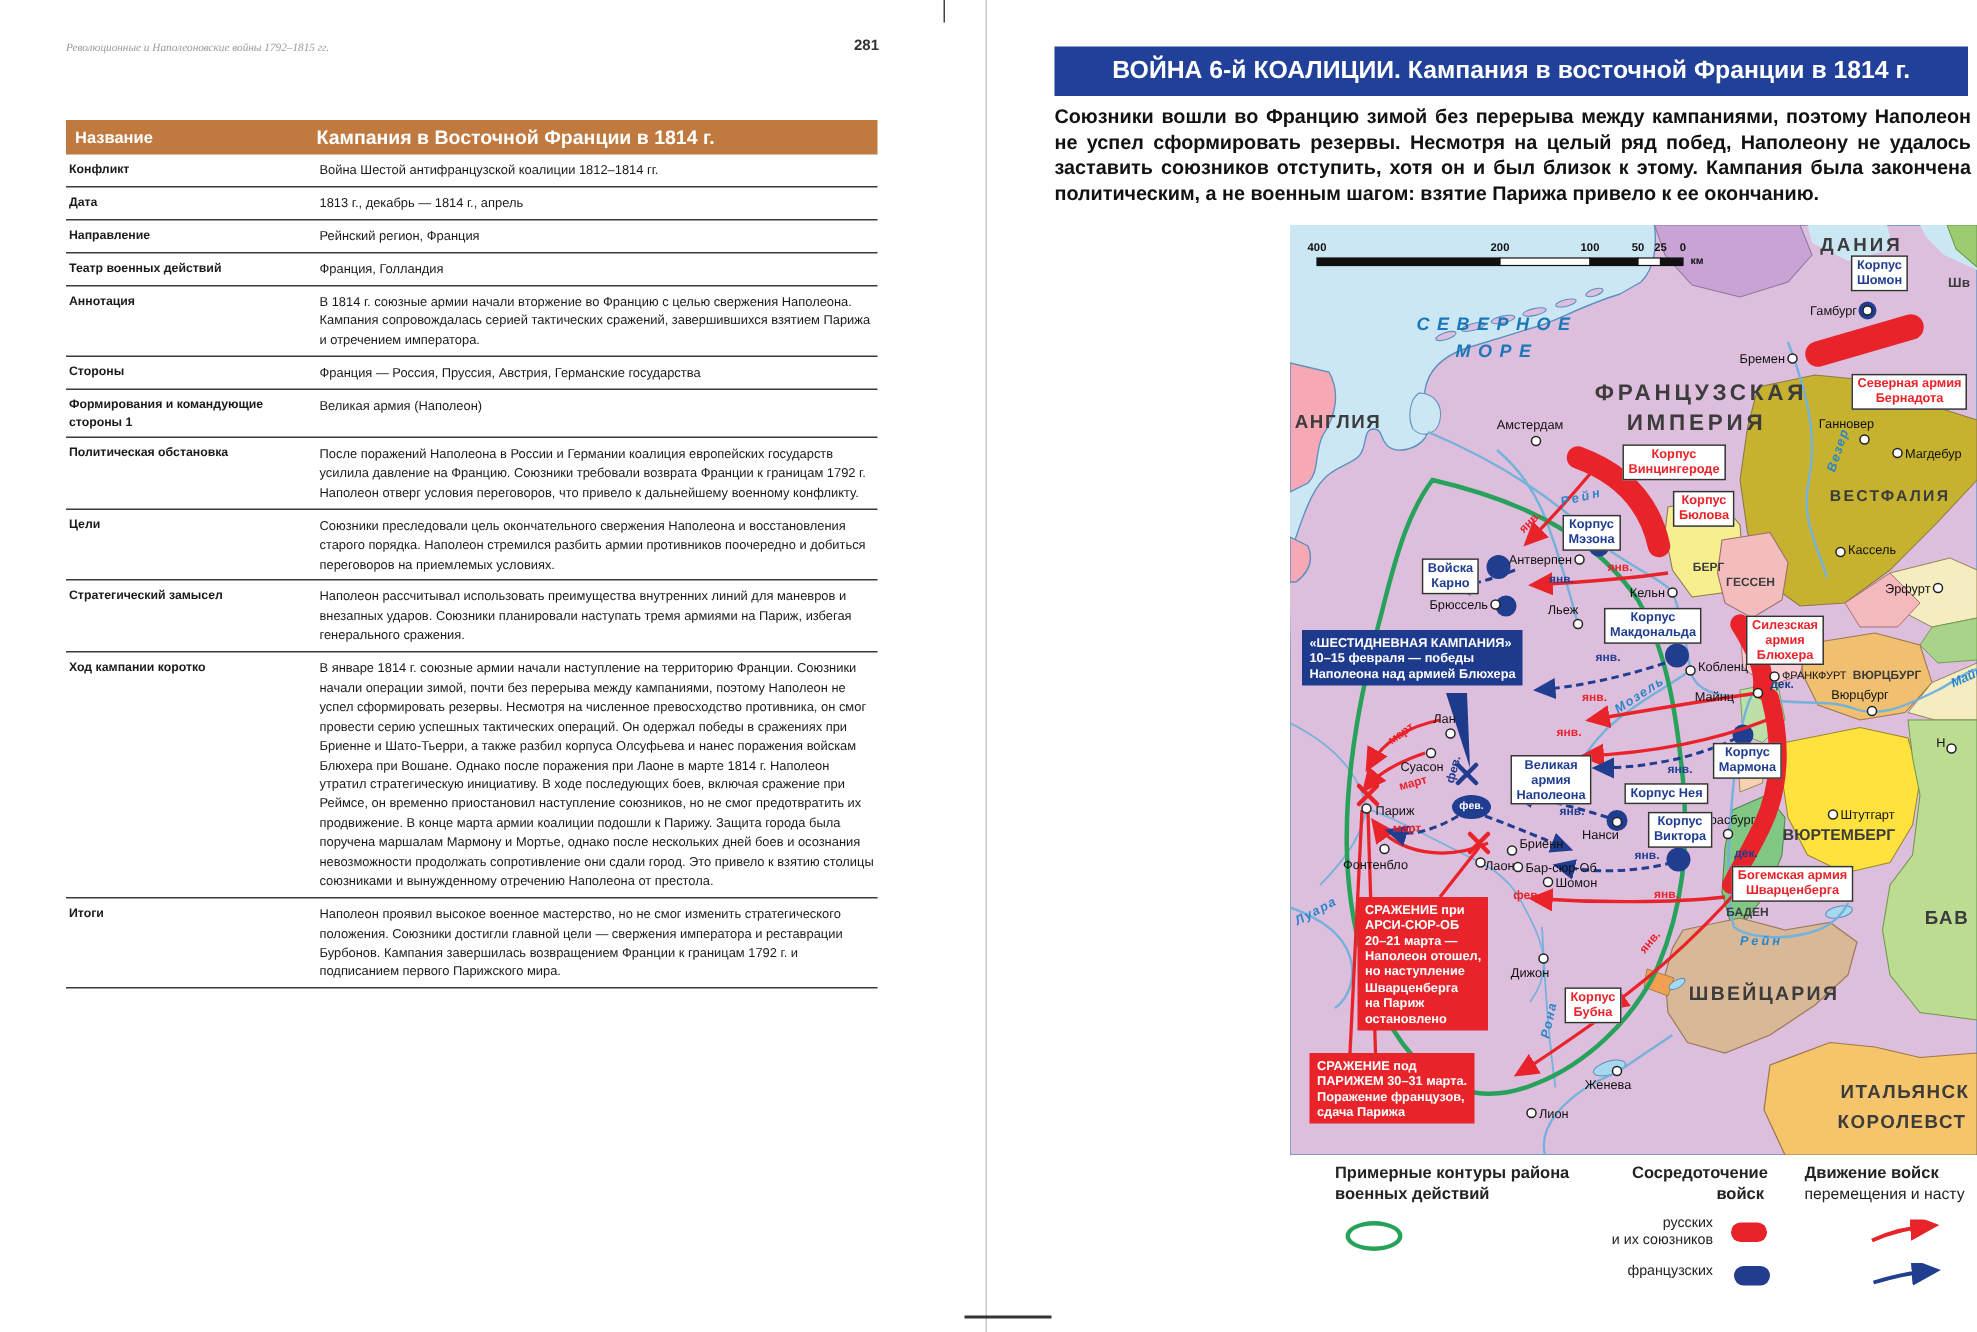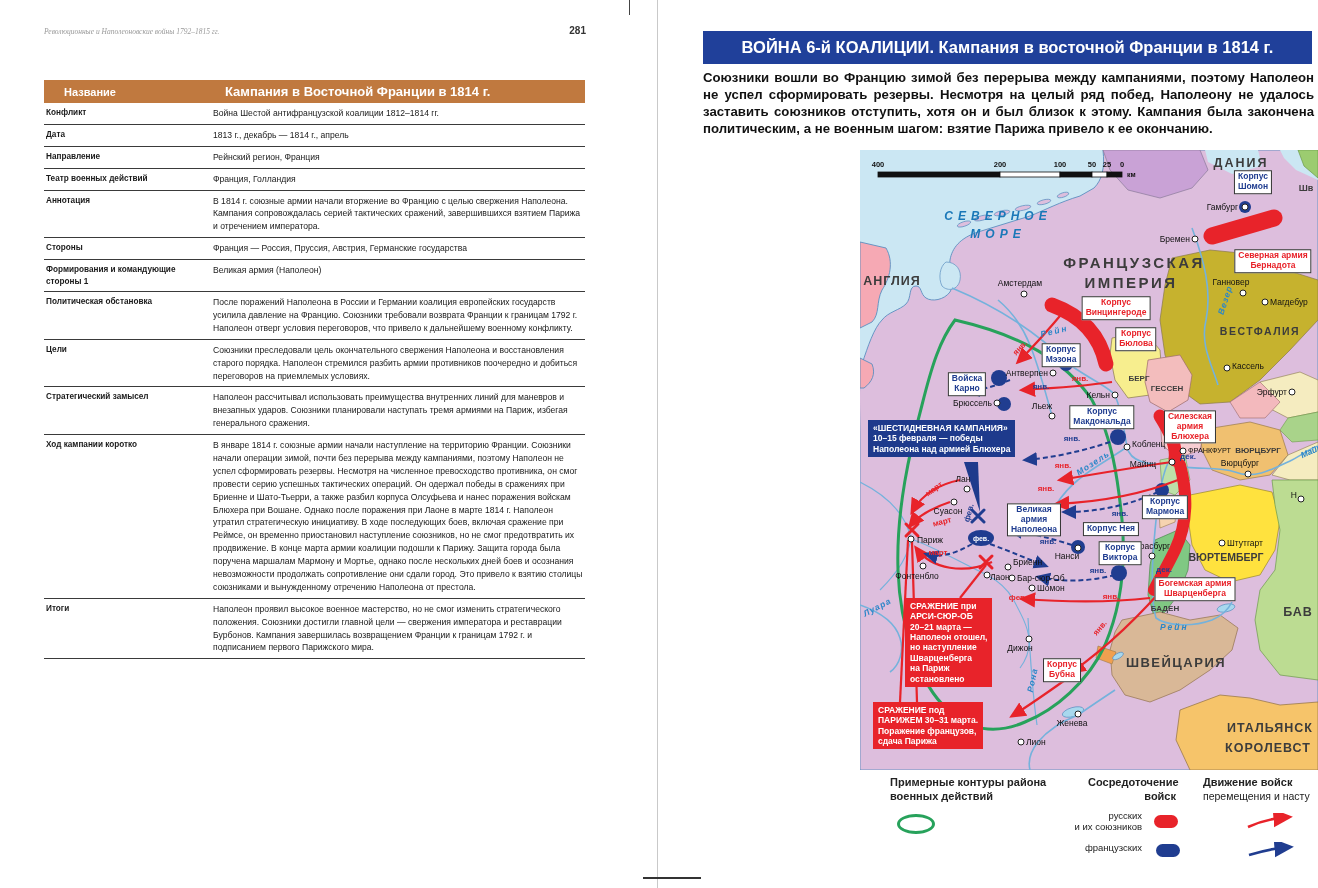--- a/index.html
+++ b/index.html
@@ -8,21 +8,21 @@
   .abs{position:absolute;}
   
   .mark-v1{left:629px;top:0;width:1px;height:15px;background:#444;}
   .mark-bind{left:657px;top:0;width:1px;height:888px;background:#c9c9c9;}
   .mark-h1{left:643px;top:877px;width:58px;height:2px;background:#333;}
   
   .runhead{left:44px;top:27px;font:italic 7.5px "Liberation Serif",serif;color:#999;}
   .pageno{left:560px;top:25px;width:26px;text-align:right;font:bold 10px "Liberation Sans",sans-serif;color:#333;}
   .dtable{left:44px;top:80px;width:541px;}
   .dtable .thead{display:flex;background:#c0793f;color:#fff;align-items:center;height:23px;}
-  .dtable .thead .h1{width:161px;padding-left:20px;font-weight:bold;font-size:11px;}
+  .dtable .thead .h1{width:161px;padding-left:6px;font-weight:bold;font-size:11px;}
   .dtable .thead .h2{font-weight:bold;font-size:13px;}
   .trow{display:flex;border-bottom:1px solid #3a3a3a;}
   .tlabel{width:158px;flex:none;padding:4px 6px 4px 2px;font-weight:bold;font-size:8.2px;line-height:1.4;}
   .tval{flex:1;padding:4px 2px 4px 3px;font-size:8.6px;line-height:1.5;text-align:left;}
   
   .rtitle{left:703px;top:31px;width:609px;height:33px;background:#20409a;color:#fff;
           display:flex;align-items:center;justify-content:center;
           font-size:16.5px;font-weight:bold;white-space:nowrap;}
   .rintro{left:703px;top:70px;width:611px;font-size:13.2px;font-weight:bold;line-height:1.28;
           text-align:justify;color:#111;}

